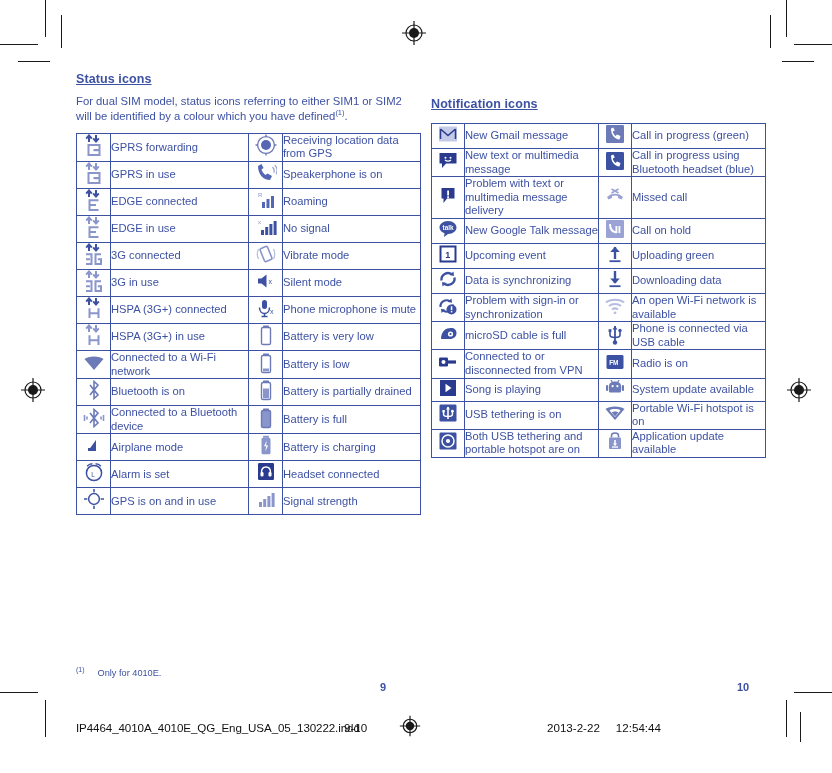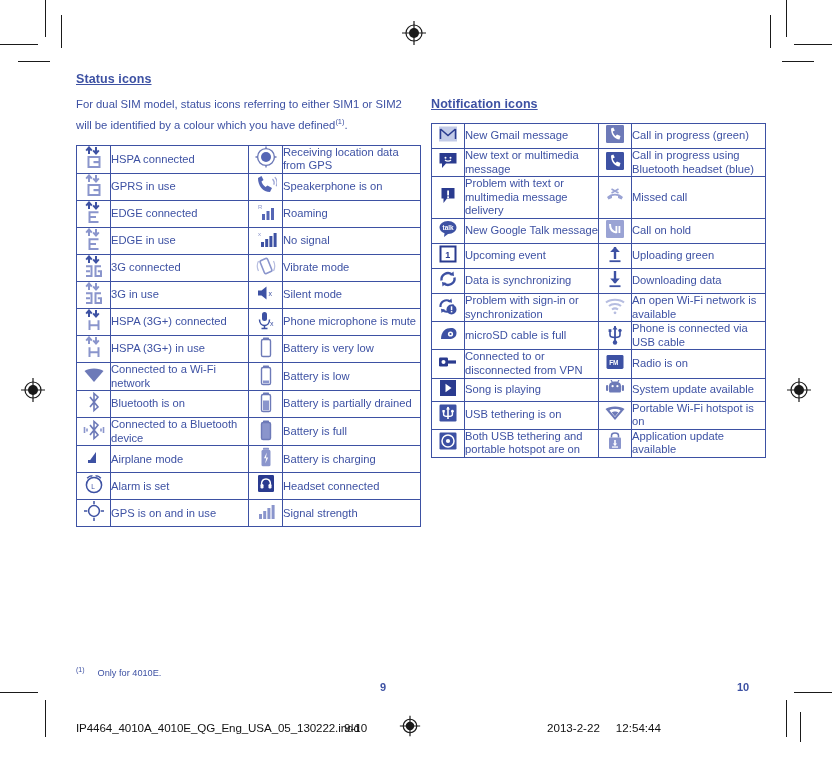--- a/index.html
+++ b/index.html
@@ -28,21 +28,21 @@
     font-weight:bold;
     color:#3d51a3;
     text-decoration:underline;
     letter-spacing:0.1px;
     margin:0 0 9px 0;
     line-height:14px;
   }
 
   .intro{
     font-size:11.3px;
-    line-height:18px;
+    line-height:12px;
     color:#3d51a3;
     margin:8px 0 11px 0;
     width:338px;
   }
   .intro sup{font-size:7.5px;vertical-align:super;}
 
   
   table.icons{
     border-collapse:collapse;
     table-layout:fixed;
@@ -180,21 +180,21 @@
     <table class="icons">
       <tbody>
 
         <tr>
           <td class="ic"><span class="gi"><svg width="20" height="22" viewBox="0 0 20 22">
                   <path d="M5 1 L5 8 M2.2 4.6 L5 1.4 L7.8 4.6" stroke="#3d51a3" stroke-width="2" fill="none"></path>
                   <path d="M12 8 L12 1 M9.2 4.4 L12 7.6 L14.8 4.4" stroke="#3d51a3" stroke-width="2" fill="none"></path>
                   <rect x="4.5" y="11" width="11" height="10" fill="none" stroke="#8a95cc" stroke-width="2"></rect>
                   <rect x="9.5" y="15" width="6" height="2.2" fill="#8a95cc"></rect>
                 </svg></span></td>
-          <td class="lb">HSPA connected</td>
+          <td class="lb">GPRS forwarding</td>
           <td class="ic"><span class="gi"><svg width="22" height="22" viewBox="0 0 22 22">
                   <circle cx="11" cy="11" r="8.4" fill="none" stroke="#6d7ab8" stroke-width="1.4"></circle>
                   <circle cx="11" cy="11" r="5" fill="#5566b5"></circle>
                   <path d="M11 0.5 V3 M11 19 V21.5 M0.5 11 H3 M19 11 H21.5" stroke="#6d7ab8" stroke-width="1.4"></path>
                 </svg></span></td>
           <td class="lb">Receiving location data from GPS</td>
         </tr>
 
         <tr>
           <td class="ic"><span class="gi"><svg width="20" height="22" viewBox="0 0 20 22">

